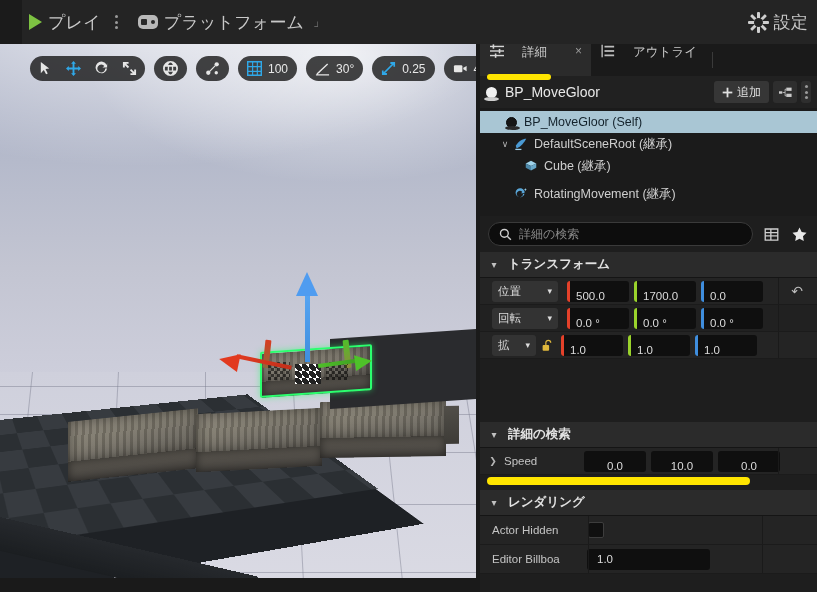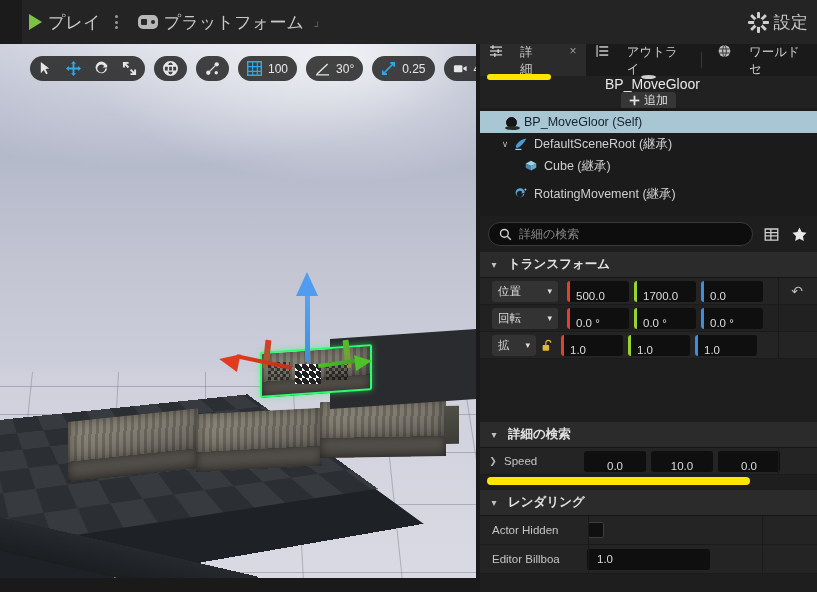--- a/index.html
+++ b/index.html
@@ -190,21 +190,21 @@
   .tab.active{ background:#2b2b2b; }
   .tab .xbtn{ color:#9a9a9a;font-size:12px;margin-left:10px; }
   .tab-div{ width:1px;height:16px;background:#3a3a3a;margin:0 6px 8px 6px; }
   .tabhl{
     position:absolute;left:7px;top:30px;width:64px;height:6px;
     background:#ffe500;border-radius:3px; z-index:20;
   }
 
   .obj-header{
     position:absolute;left:0;top:32px;width:337px;height:32px;
-    background:#212121; display:flex;align-items:center;padding:0 6px;flex-direction:column;
+    background:#212121; display:flex;align-items:center;padding:0 6px;
   }
   .obj-title{ font-size:14px;color:#e8e8e8;margin-left:8px; }
   .hdr-spacer{flex:1;}
   .add-btn{
     display:flex;align-items:center;gap:4px;height:22px;padding:0 8px;
     background:#363636;border-radius:3px;color:#e0e0e0;font-size:12px;
   }
   .sq-btn{
     width:24px;height:22px;background:#2e2e2e;border-radius:3px;margin-left:4px;
     display:flex;align-items:center;justify-content:center;
@@ -488,27 +488,20 @@
       <div class="tab">
         <svg width="14" height="14" viewBox="0 0 16 16" fill="#bdbdbd">
           <rect x="0.5" y="0.8" width="1.6" height="14.4"></rect>
             <rect x="4" y="2" width="11" height="2"></rect>
             <rect x="4" y="7" width="11" height="2"></rect>
             <rect x="4" y="12" width="11" height="2"></rect>
         </svg>
         <span>アウトライ</span>
       </div>
       <div class="tab-div"></div>
-      <div class="tab">
-        <svg width="14" height="14" viewBox="0 0 16 16" fill="#bdbdbd">
-          <circle cx="8" cy="8" r="7.2"></circle>
-            <path d="M1.5 5.5h13M1.5 10.5h13M8 .8c-3 3-3 11.4 0 14.4M8 .8c3 3 3 11.4 0 14.4" stroke="#2a2a2a" stroke-width="1.1" fill="none"></path>
-        </svg>
-        <span>ワールドセ</span>
-      </div>
     </div>
     <div class="tabhl"></div>
 
     <div class="obj-header">
       <span class="dot-actor"></span>
       <span class="obj-title">BP_MoveGloor</span>
       <span class="hdr-spacer"></span>
       <span class="add-btn">
         <svg width="11" height="11" viewBox="0 0 16 16" fill="#e0e0e0">
             <rect x="6.7" y="1" width="2.6" height="14"></rect>

